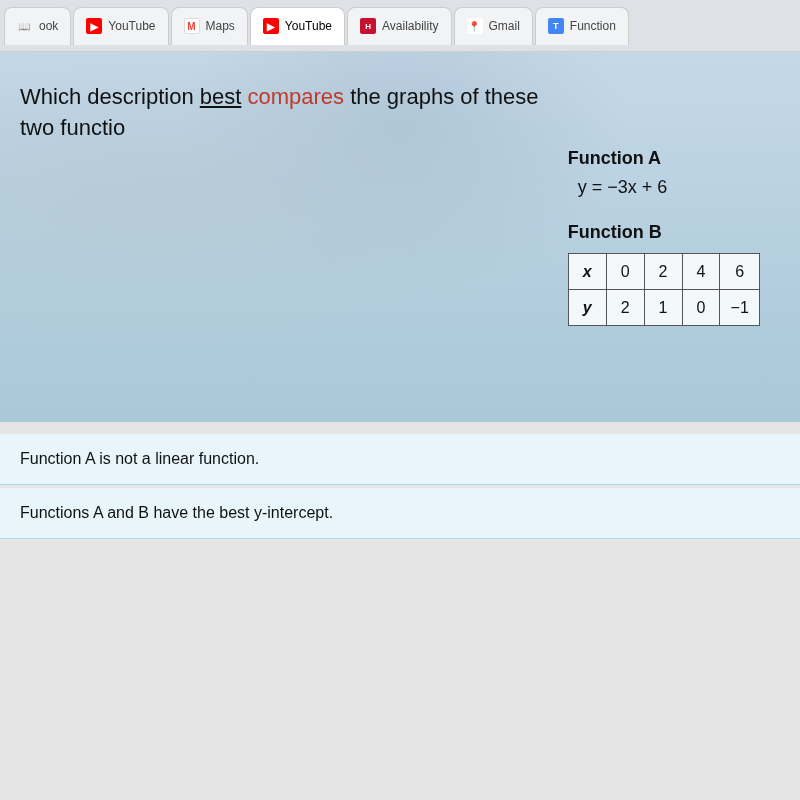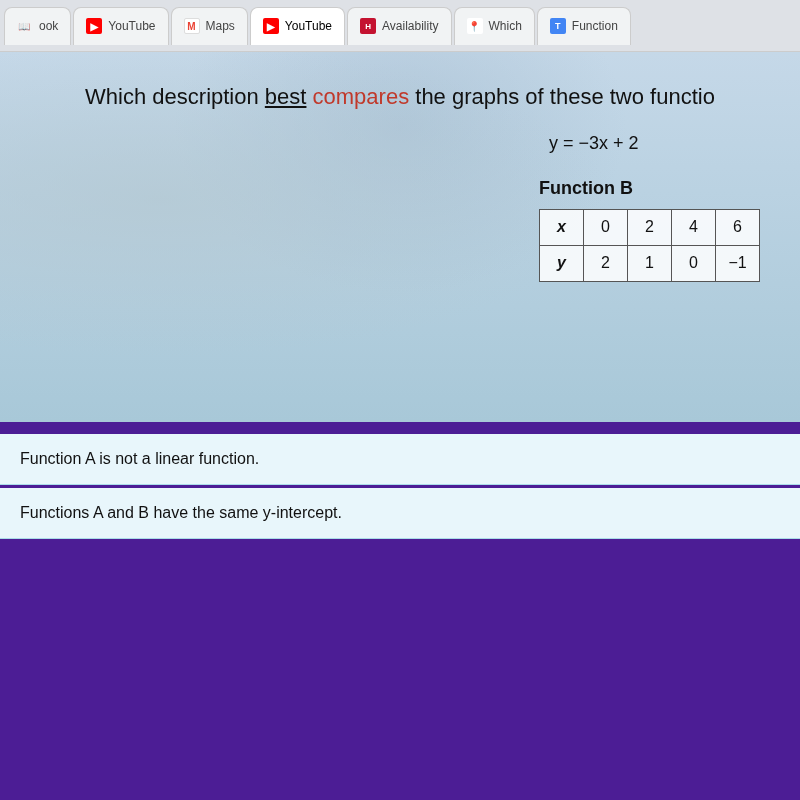--- a/index.html
+++ b/index.html
@@ -70,22 +70,21 @@
       flex-direction: column;
     }
 
     
     .question-area {
       position: relative;
       background: linear-gradient(135deg, #b8d4e8 0%, #a0c4d8 30%, #8ab4c8 60%, #78a8be 100%);
       padding: 30px 20px 30px 20px;
       min-height: 370px;
       display: flex;
-      flex-direction: column;
-      align-items: center;
+      flex-direction: row;
     }
 
     
     .question-area::before {
       content: '';
       position: absolute;
       top: 0; left: 0; right: 0; bottom: 0;
       background: 
         radial-gradient(ellipse at 20% 40%, rgba(180,200,210,0.7) 0%, transparent 50%),
         radial-gradient(ellipse at 50% 20%, rgba(160,185,205,0.5) 0%, transparent 40%),
@@ -159,21 +158,21 @@
     }
 
     .function-table td.header-cell {
       font-weight: bold;
       font-style: italic;
       background: rgba(255,255,255,0.85);
     }
 
     
     .answers-section {
-      background: #4c1d95;
+      background: #e5e5e5;
       padding: 12px 0 2px 0;
       flex: 1;
     }
 
     .answer-option {
       background: #e8f6fb;
       margin: 0 0 3px 0;
       padding: 16px 20px;
       font-size: 16px;
       color: #111;
@@ -200,39 +199,40 @@
   <div class="tab active">
     <span class="tab-icon youtube">▶</span>
     <span>YouTube</span>
   </div>
   <div class="tab">
     <span class="tab-icon availability" style="font-size:8px;">H</span>
     <span>Availability</span>
   </div>
   <div class="tab">
     <span class="tab-icon maps">📍</span>
-    <span>Which</span>
+    <span>Gmail</span>
   </div>
   <div class="tab">
     <span class="tab-icon translate" style="font-size:9px;">T</span>
     <span>Function</span>
   </div>
 </div>
 
 <div class="main-content">
 
   <div class="question-area">
     <div class="question-text">
       <span>Which description </span><u>best</u><span> </span><span class="compares">compares</span><span> the graphs of these two functio</span>
     </div>
 
     <div class="function-content">
 
       <div class="function-a-section">
-        <div class="function-equation">y = −3x + 2</div>
+        <div class="function-label">Function A</div>
+        <div class="function-equation">y = −3x + 6</div>
       </div>
 
       <div class="function-b-section">
         <div class="function-label">Function B</div>
         <table class="function-table">
           <tbody>
               <tr>
             <td class="header-cell">x</td>
             <td>0</td>
             <td>2</td>
@@ -250,17 +250,17 @@
           </table>
       </div>
     </div>
   </div>
 
   <div class="answers-section">
     <div class="answer-option">
       <span>Function A is not a linear function.</span>
     </div>
     <div class="answer-option">
-      <span>Functions A and B have the same y-intercept.</span>
+      <span>Functions A and B have the best y-intercept.</span>
     </div>
   </div>
 
 </div>
 
 </body></html>

